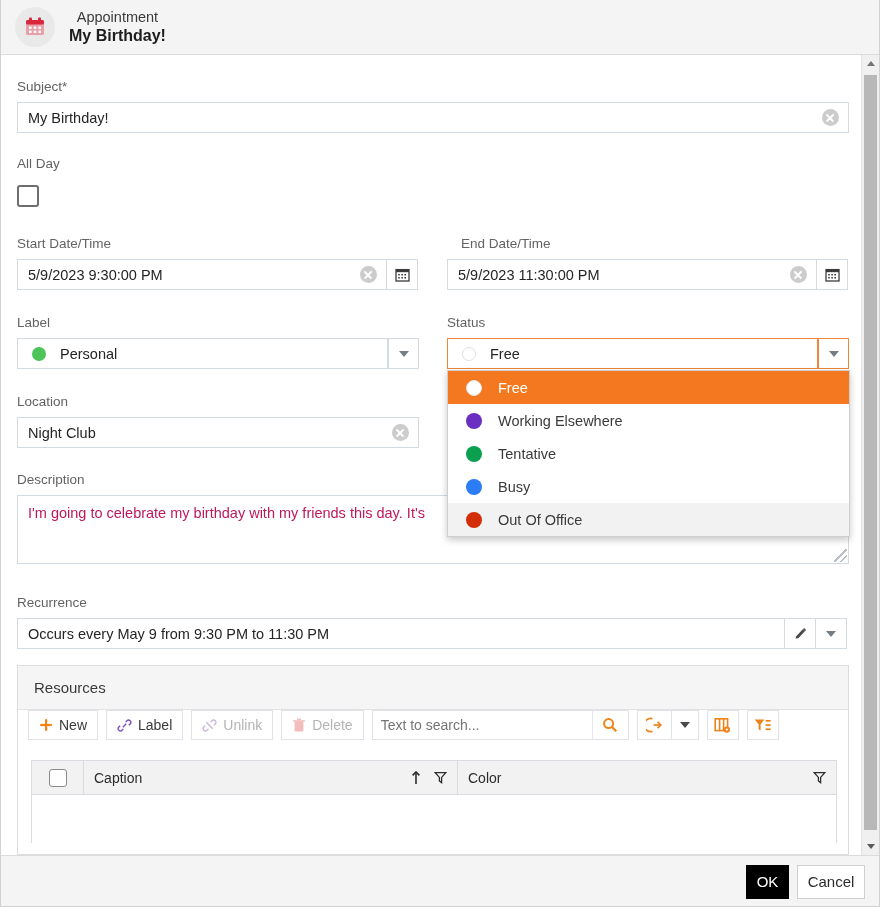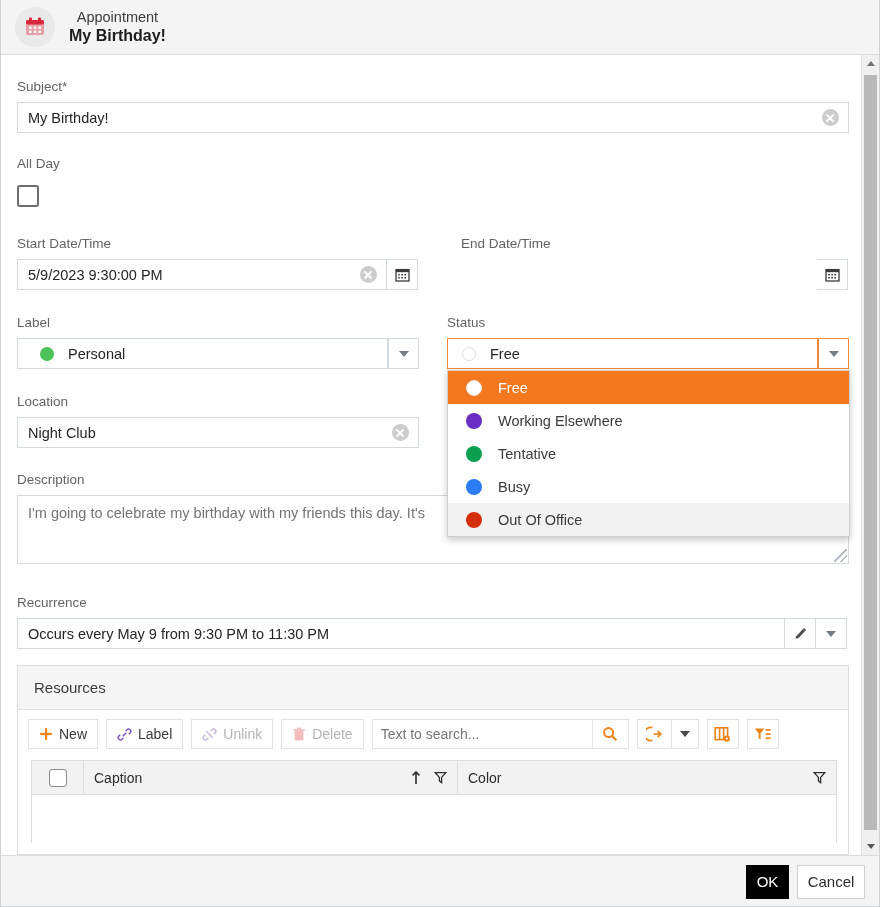--- a/index.html
+++ b/index.html
@@ -117,21 +117,21 @@
     width: 0; height: 0;
     border-left: 5.5px solid transparent;
     border-right: 5.5px solid transparent;
     border-top: 6px solid #777d85;
   }
 
   
   .ta {
     position: absolute;
     border: 1px solid #d3dae0; background: #fff;
-    font-size: 14.5px; color: #737373;
+    font-size: 14.5px; color: #be185d;
     padding: 8px 10px; line-height: 1.35;
     overflow: hidden;
   }
   .ta-resizer {
     position: absolute; right: 1px; bottom: 1px;
     width: 13px; height: 13px;
     background:
       linear-gradient(135deg, transparent 0 45%, #b9bfc6 45% 55%, transparent 55% 100%),
       linear-gradient(135deg, transparent 0 70%, #b9bfc6 70% 80%, transparent 80% 100%);
   }
@@ -161,21 +161,21 @@
     position: absolute;
     border: 1px solid #dcdcdc; background: #fff;
   }
   .res-head {
     height: 44px; background: #f5f5f5;
     border-bottom: 1px solid #e2e2e2;
     display: flex; align-items: center; padding-left: 16px;
     font-size: 15px; color: #3a3a3a;
   }
   .res-toolbar {
-    height: 48px; display: flex; align-items: center;
+    height: 48px; display: flex; align-items: flex-start;
     padding: 0 10px; gap: 8px;
   }
   .tb-btn {
     height: 30px; border: 1px solid #dfe3e7; background: #fff;
     display: flex; align-items: center; gap: 6px;
     padding: 0 10px; font-size: 14px; color: #3a3a3a;
     white-space: nowrap;
   }
   .tb-btn.disabled { color: #b4b4b4; }
   .search-wrap {
@@ -315,35 +315,39 @@
         <rect x="3.2" y="7" width="1.6" height="1.5" fill="#3b3b3b"></rect>
         <rect x="6.3" y="7" width="1.6" height="1.5" fill="#3b3b3b"></rect>
         <rect x="9.4" y="7" width="1.6" height="1.5" fill="#3b3b3b"></rect>
         <rect x="3.2" y="10" width="1.6" height="1.5" fill="#3b3b3b"></rect>
         <rect x="6.3" y="10" width="1.6" height="1.5" fill="#3b3b3b"></rect>
         <rect x="9.4" y="10" width="1.6" height="1.5" fill="#3b3b3b"></rect>
       </svg>
     </div>
 
     <div class="field-label" style="left:460px; top:181px;">End Date/Time</div>
+    <div class="inp" style="left:446px; top:204px; width:370px;">
+      <span class="val">5/9/2023 11:30:00 PM</span>
+      <span class="clear-ico"></span>
+    </div>
     <div class="side-btn" style="left:816px; top:204px;">
       <svg width="15" height="15" viewBox="0 0 15 15">
         <rect x="1" y="2.6" width="13" height="11.4" fill="none" stroke="#3b3b3b" stroke-width="1.3"></rect>
         <rect x="1" y="2.6" width="13" height="2.6" fill="#3b3b3b"></rect>
         <rect x="3.2" y="7" width="1.6" height="1.5" fill="#3b3b3b"></rect>
         <rect x="6.3" y="7" width="1.6" height="1.5" fill="#3b3b3b"></rect>
         <rect x="9.4" y="7" width="1.6" height="1.5" fill="#3b3b3b"></rect>
         <rect x="3.2" y="10" width="1.6" height="1.5" fill="#3b3b3b"></rect>
         <rect x="6.3" y="10" width="1.6" height="1.5" fill="#3b3b3b"></rect>
         <rect x="9.4" y="10" width="1.6" height="1.5" fill="#3b3b3b"></rect>
       </svg>
     </div>
 
     <div class="field-label" style="left:16px; top:260px;">Label</div>
-    <div class="combo" style="left:16px; top:283px; width:371px;padding-left:8px;">
+    <div class="combo" style="left:16px; top:283px; width:371px;">
       <span class="cdot" id="label-dot" style="background: rgb(76, 196, 90);"></span>
       <span>Personal</span>
     </div>
     <div class="combo-arrow-btn" style="left:387px; top:283px;">
       <span class="tri-down"></span>
     </div>
 
     <div class="field-label" style="left:446px; top:260px;">Status</div>
     <div class="combo focused" style="left:446px; top:283px; width:371px;">
       <span class="cdot" id="status-dot" style="border: 1px solid rgb(224, 224, 224); background: rgb(255, 255, 255);"></span>

